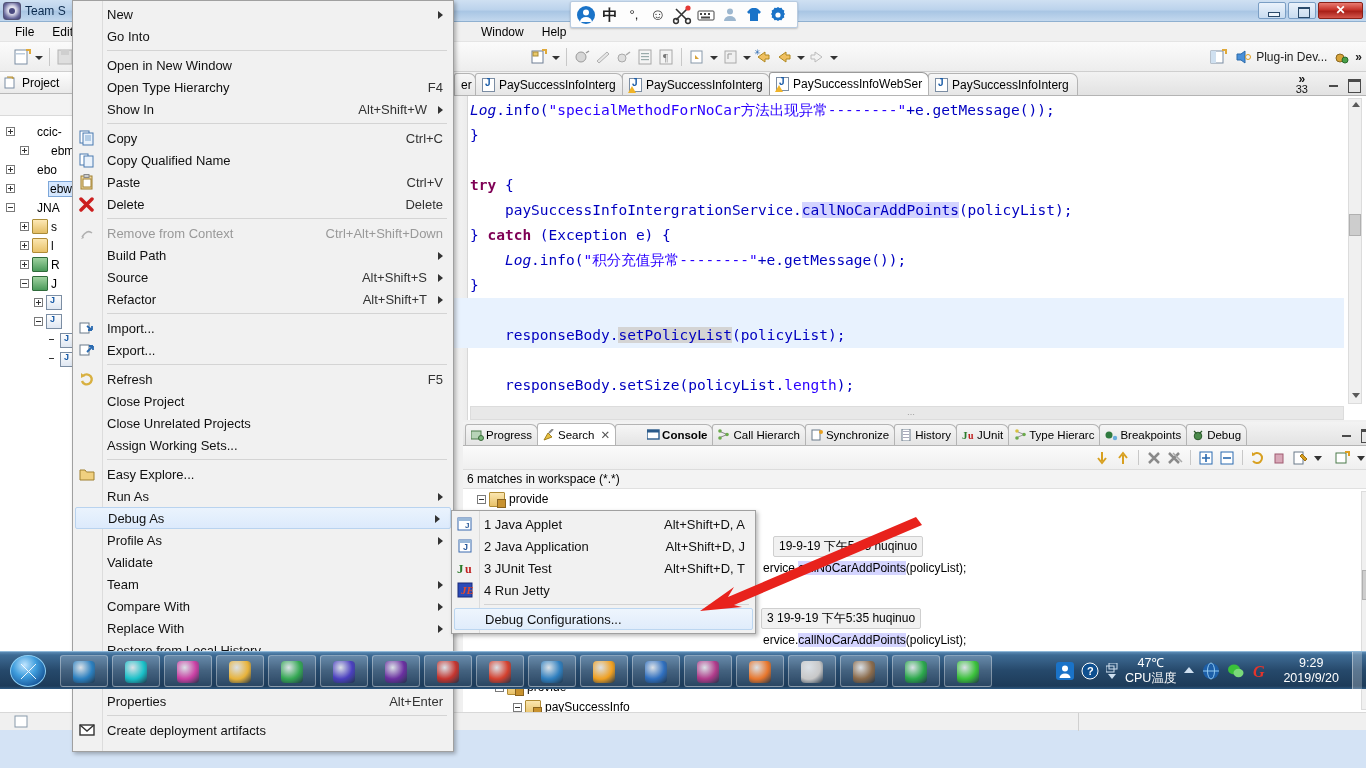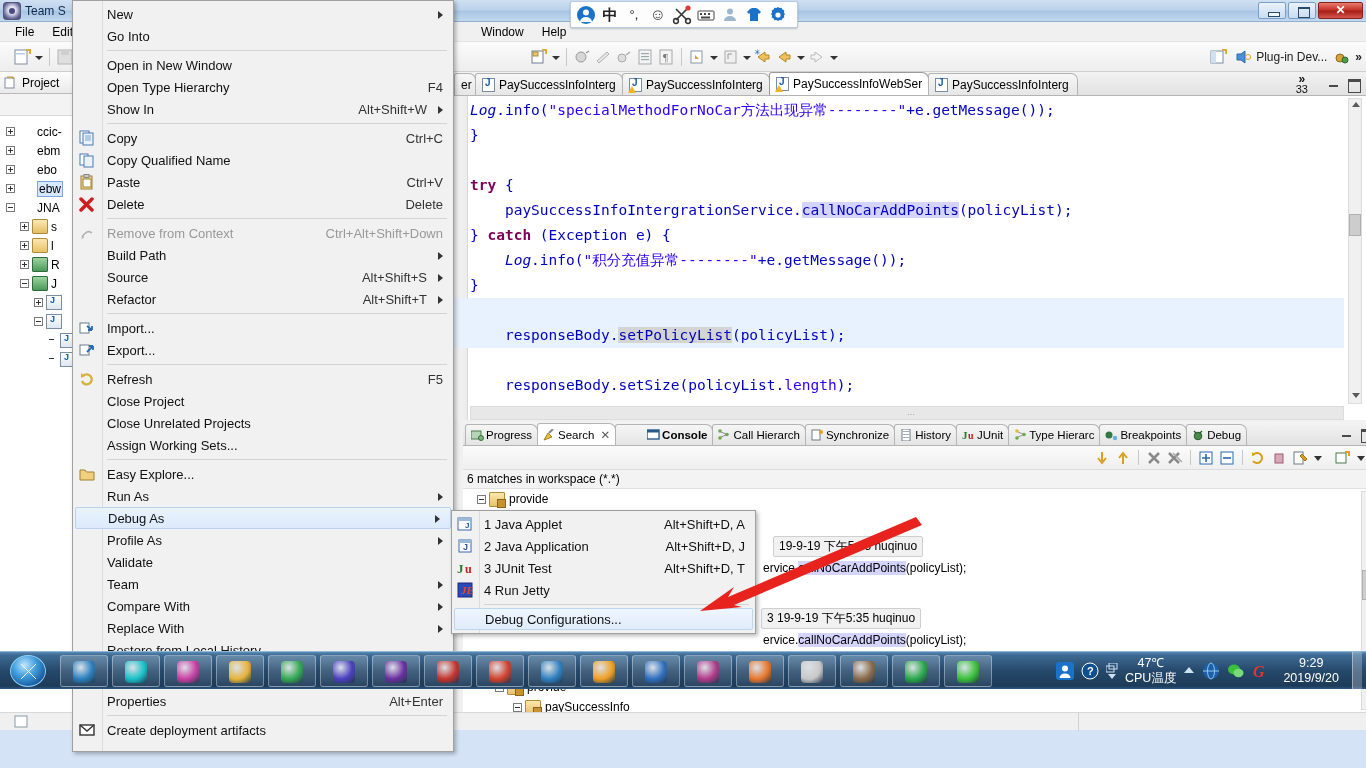--- a/index.html
+++ b/index.html
@@ -478,31 +478,31 @@
           </svg>
         <span>Project</span>
       </div>
       <div class="left-toolbar"></div>
       <div class="tree" id="project-tree">
           <div class="tnode" style="padding-left: 6px;">
             <span class="tbox plus"></span>
             <span class="ic project"></span>
             <span class="lbl">ccic-</span>
           </div>
-          <div class="tnode" style="padding-left: 6px;">
+          <div class="tnode" style="padding-left: 20px;">
             <span class="tbox plus"></span>
             <span class="ic project"></span>
             <span class="lbl">ebm</span>
           </div>
           <div class="tnode" style="padding-left: 6px;">
             <span class="tbox plus"></span>
             <span class="ic project"></span>
             <span class="lbl">ebo</span>
           </div>
-          <div class="tnode sel" style="padding-left: 6px;">
+          <div class="tnode sel" style="padding-left: 6px; justify-content: space-between;">
             <span class="tbox plus"></span>
             <span class="ic project"></span>
             <span class="lbl">ebw</span>
           </div>
           <div class="tnode" style="padding-left: 6px;">
             <span class="tbox"></span>
             <span class="ic project"></span>
             <span class="lbl">JNA</span>
           </div>
           <div class="tnode" style="padding-left: 20px;">

